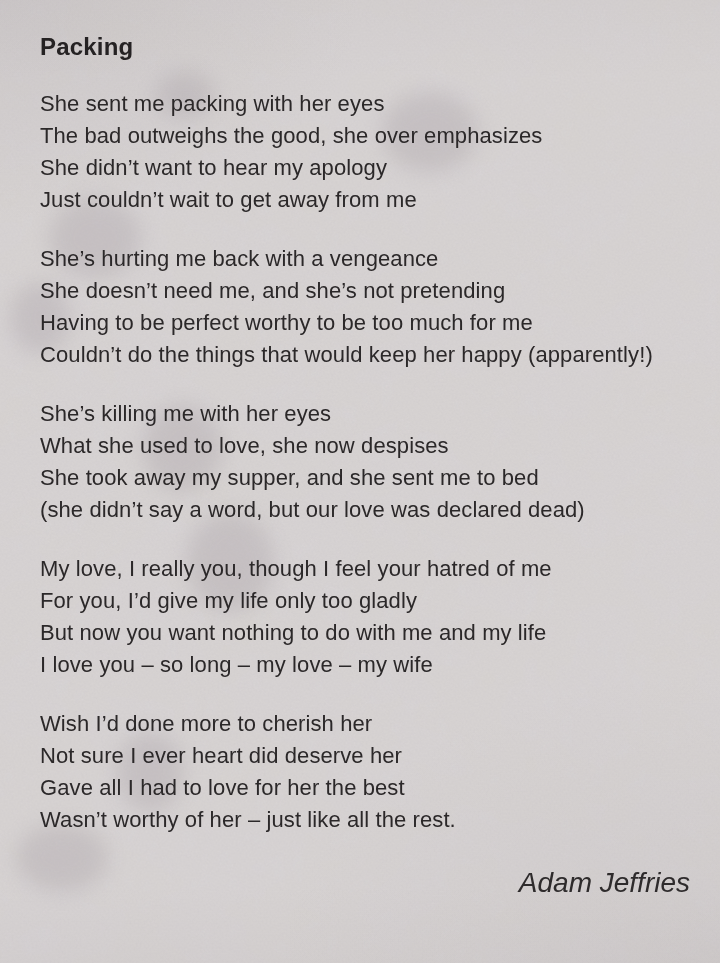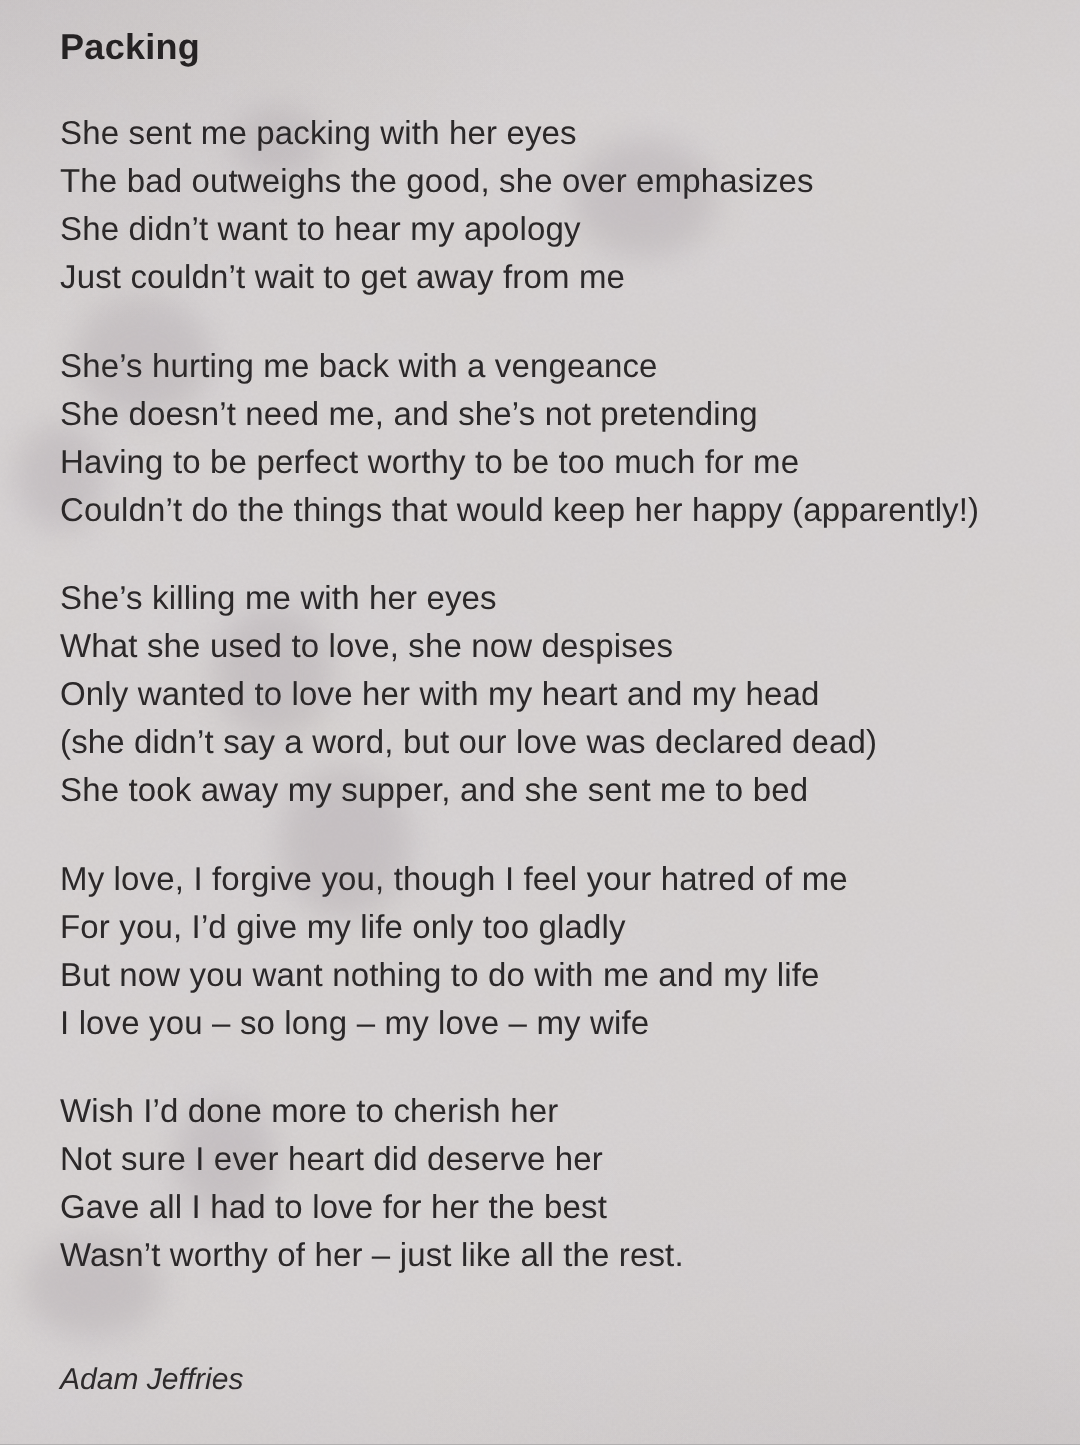--- a/index.html
+++ b/index.html
@@ -29,21 +29,21 @@
     top: 0; left: 0; right: 0; bottom: 0;
     background:
       radial-gradient(ellipse 520px 320px at 0% 0%, rgba(120,112,116,0.10), rgba(120,112,116,0) 70%),
       radial-gradient(ellipse 640px 420px at 100% 100%, rgba(130,122,126,0.08), rgba(130,122,126,0) 70%),
       linear-gradient(180deg, rgba(150,142,146,0.05) 0%, rgba(150,142,146,0) 8%, rgba(150,142,146,0) 92%, rgba(150,142,146,0.06) 100%);
     pointer-events: none;
   }
   .content {
     position: relative;
     z-index: 2;
-    padding: 17px 30px 0 40px;
+    padding: 32px 30px 0 40px;
     color: #2b2829;
   }
   .poem-title {
     margin: 0 0 26px 0;
     font-size: 24px;
     line-height: 30px;
     font-weight: bold;
     letter-spacing: 0.2px;
     color: #252223;
   }
@@ -51,26 +51,27 @@
     margin: 0 0 27px 0;
   }
   .line {
     font-size: 22px;
     line-height: 32px;
     font-weight: normal;
     letter-spacing: 0.1px;
     white-space: nowrap;
   }
   .poem-author {
-    margin-top: 53px;
-    font-size: 20px;
+    margin-top: 33px;
+    font-size: 28px;
     line-height: 28px;
     font-style: italic;
     font-weight: normal;
     color: #2e2b2c;
+    text-align: right;
   }
 </style>
 </head>
 <body>
 
 <div class="page">
 
   <svg class="paper-texture" width="720" height="963" viewBox="0 0 720 963" preserveAspectRatio="none" aria-hidden="true">
     <defs>
       <filter id="mottle" x="0" y="0" width="100%" height="100%">
@@ -123,27 +124,26 @@
     <div class="stanza">
       <div class="line">She’s hurting me back with a vengeance</div>
       <div class="line">She doesn’t need me, and she’s not pretending</div>
       <div class="line">Having to be perfect worthy to be too much for me</div>
       <div class="line">Couldn’t do the things that would keep her happy (apparently!)</div>
     </div>
 
     <div class="stanza">
       <div class="line">She’s killing me with her eyes</div>
       <div class="line">What she used to love, she now despises</div>
-      <div class="line">Only wanted to love her with my heart and my head</div>
+      <div class="line">She took away my supper, and she sent me to bed</div>
       <div class="line">(she didn’t say a word, but our love was declared dead)</div>
-      <div class="line">She took away my supper, and she sent me to bed</div>
     </div>
 
     <div class="stanza">
-      <div class="line">My love, I forgive you, though I feel your hatred of me</div>
+      <div class="line">My love, I really you, though I feel your hatred of me</div>
       <div class="line">For you, I’d give my life only too gladly</div>
       <div class="line">But now you want nothing to do with me and my life</div>
       <div class="line">I love you – so long – my love – my wife</div>
     </div>
 
     <div class="stanza">
       <div class="line">Wish I’d done more to cherish her</div>
       <div class="line">Not sure I ever heart did deserve her</div>
       <div class="line">Gave all I had to love for her the best</div>
       <div class="line">Wasn’t worthy of her – just like all the rest.</div>

